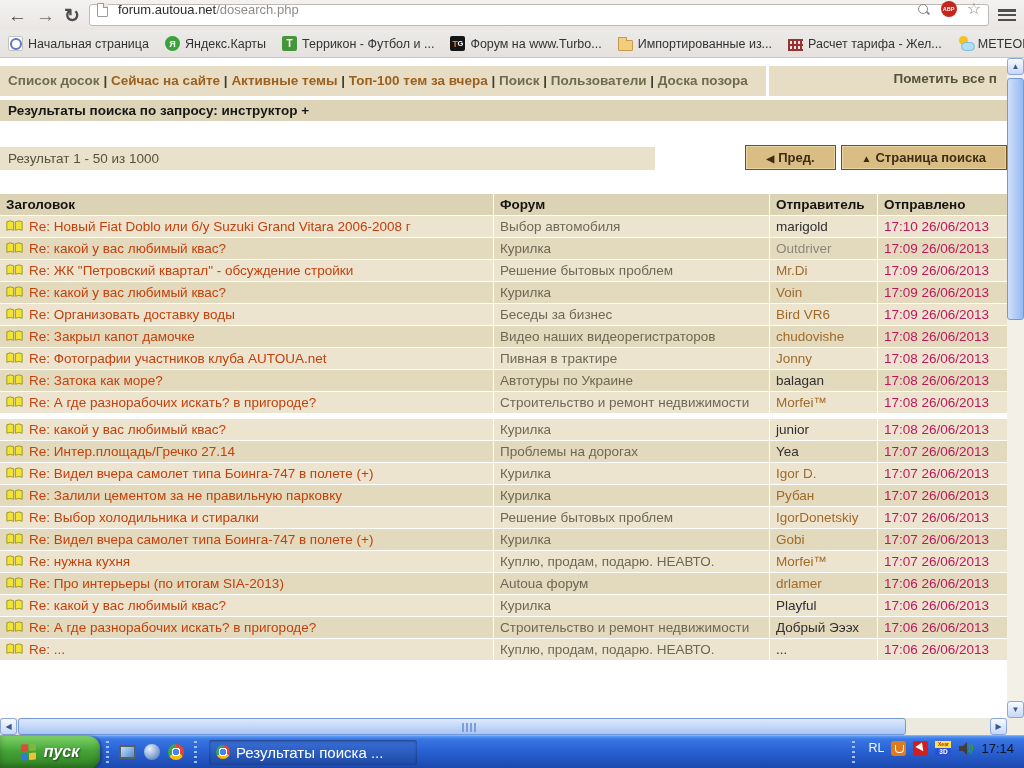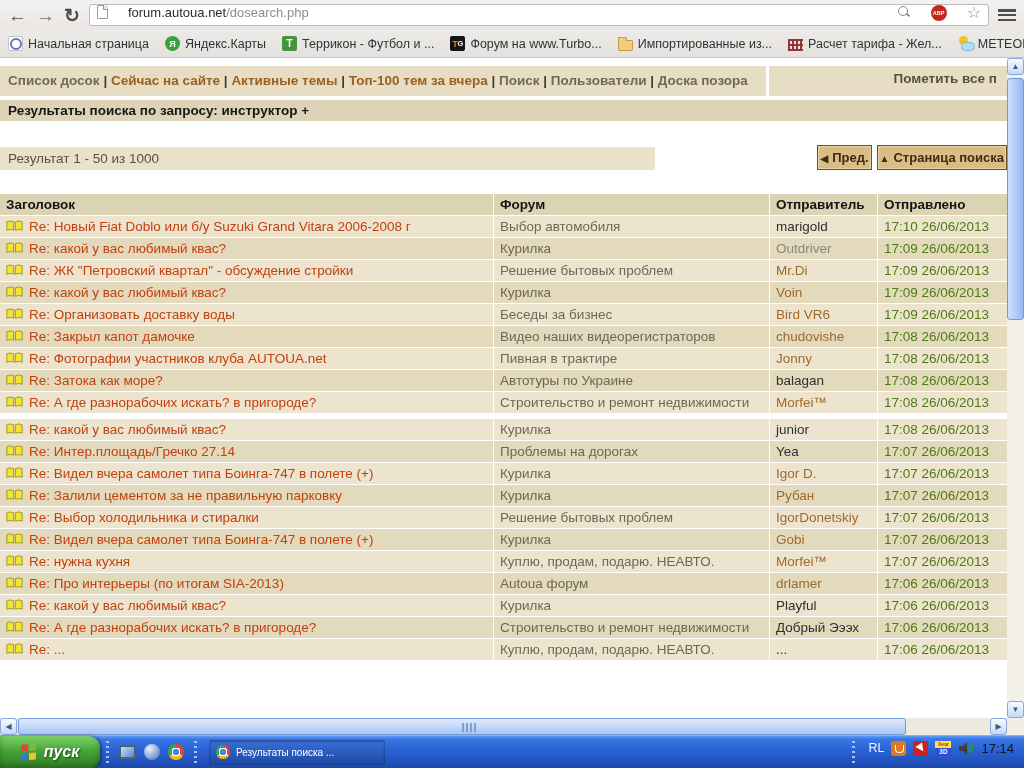--- a/index.html
+++ b/index.html
@@ -6,21 +6,21 @@
   html,body { width:1024px; height:768px; overflow:hidden;
     font-family:"Liberation Sans", sans-serif; background:#fff; }
 
   
   .toolbar { position:absolute; top:0; left:0; width:1024px; height:30px;
     background:linear-gradient(#f4f2f1,#e9e6e4); display:flex; align-items:center;
     gap:9px; padding:0 8px; }
   .navbtn { font-size:19px; font-weight:bold; color:#4c4c4c; line-height:1; cursor:default; }
   .navbtn.fwd { color:#6e6e6e; }
   .urlbar { flex:1; height:22px; background:#fff; border:1px solid #bdbab6;
-    border-radius:3px; display:flex; align-items:flex-start; padding:0 7px; gap:20px; }
+    border-radius:3px; display:flex; align-items:flex-end; padding:8px 7px; gap:10px; }
   .doc-ico { width:11px; height:14px; border:1px solid #9a9a98; border-radius:1px;
     position:relative; background:#fff; }
   .doc-ico::after { content:""; position:absolute; right:-1px; top:-1px; width:4px; height:4px;
     background:#e9e6e4; border-left:1px solid #9a9a98; border-bottom:1px solid #9a9a98; }
   .url { font-size:13px; color:#2b2b2b; flex:1; white-space:nowrap; overflow:hidden; }
   .url .path { color:#8e8c89; }
   .zoom-ico { width:14px; height:14px; position:relative; }
   .zoom-ico::before { content:""; position:absolute; left:1px; top:1px; width:8px; height:8px;
     border:1.5px solid #8a8886; border-radius:50%; }
   .zoom-ico::after { content:""; position:absolute; left:9px; top:9px; width:4px; height:2px;
@@ -71,40 +71,40 @@
   .olive { color:#6f6b4e; }
   .brown { color:#9c5f1e; }
 
   .query-bar { margin-top:4px; background:#ddd3b6; padding:3px 8px;
     font-size:13.5px; font-weight:bold; color:#171717; }
 
   .result-row { margin-top:26px; display:flex; align-items:flex-start; }
   .result-count { width:655px; background:#e9e1ca; padding:4px 8px;
     font-size:13.5px; color:#56523e; }
   .result-buttons { flex:1; display:flex; justify-content:flex-end; gap:5px; margin-top:-2px; }
-  .pbtn { background:#d9bd85; border:1px solid #6d5122; padding:4px 2px;
+  .pbtn { background:#d9bd85; border:1px solid #6d5122; padding:4px 20px;
     font-size:13px; font-weight:bold; color:#3c2c10; white-space:nowrap;
     box-shadow:inset 0 0 0 1px #e9d4a6; }
   .pbtn .glyph { font-size:10px; margin-right:4px; }
 
   
   .rtable { margin-top:24px; display:grid; grid-template-columns:493px 275px 107px 129px;
     gap:1px; background:#fff; width:1007px; font-size:13.5px; }
   .hcell { background:#dcd2b4; font-weight:bold; color:#141414; padding:3px 6px; }
   .cell { padding:2px 6px; min-height:20px; line-height:17px; }
   .bg-light { background:#ede4cf; }
   .bg-dark { background:#e3d9bd; }
   .tcell { display:flex; gap:6px; align-items:flex-start; }
   .tcell svg { flex:0 0 auto; margin-top:2px; }
   .title-link { color:#c2410c; text-decoration:none;text-align:center; }
   .forum-name { color:#6d6854; }
   .sender-link { color:#a06a28; }
   .sender-plain { color:#2f2f2f; }
   .sender-muted { color:#8c887c; }
-  .date-cell { color:#4d7c0f; }
+  .date-cell { color:#be185d; }
   .gap-row { grid-column:1 / -1; height:4px; background:#fff; }
 
   
   .vscroll { position:absolute; top:0; left:1007px; width:17px; height:660px; background:#f3f0e8; }
   .sbtn { position:absolute; left:0; width:17px; height:17px;
     background:linear-gradient(#f8fbff,#c6d7f6); border:1px solid #89a8e0; border-radius:3px;
     color:#3a5a8c; font-size:8px; display:flex; align-items:center; justify-content:center; }
   .vthumb { position:absolute; left:0; top:20px; width:17px; height:242px;
     background:linear-gradient(90deg,#cfe0fb,#96b9f2); border:1px solid #7499da; border-radius:3px; }
   .hscroll { position:absolute; top:660px; left:0; width:1007px; height:17px; background:#ece9df; }
@@ -135,24 +135,24 @@
     background:repeating-linear-gradient(#9ec1f7 0 2px, transparent 2px 5px); }
   .ql { display:flex; align-items:center; gap:8px; padding:0 4px; }
   .ql-monitor { width:17px; height:14px; border:2px solid #5d5d5d; border-radius:2px;
     background:linear-gradient(135deg,#bfe0ff,#4f8ad0); }
   .ql-globe { width:16px; height:16px; border-radius:50%;
     background:radial-gradient(circle at 35% 30%, #e8f2fd, #6f94c9 70%, #43628f); }
   .chrome-ico { width:16px; height:16px; border-radius:50%;
     background:
       radial-gradient(circle, #4285f4 0 3px, #fff 3px 4.5px, rgba(0,0,0,0) 4.5px),
       conic-gradient(#ea4335 0 33%, #fbbc05 0 66%, #34a853 0 100%); }
-  .taskbtn { height:25px; margin-left:6px; width:176px; border-radius:3px;
+  .taskbtn { height:25px; margin-left:6px; width:208px; border-radius:3px;
     background:linear-gradient(#3a70da,#1d48a2); box-shadow:inset 0 1px 3px rgba(0,0,0,.45);
     display:flex; align-items:center; gap:6px; padding:0 7px;
-    color:#fff; font-size:10px; white-space:nowrap; overflow:hidden; }
+    color:#fff; font-size:15px; white-space:nowrap; overflow:hidden; }
   .taskbtn .chrome-ico { width:14px; height:14px; flex:0 0 auto; }
   .tray { margin-left:auto; display:flex; align-items:flex-start; gap:7px; padding-right:10px; }
   .lang { color:#f2f5fb; font-size:12.5px; }
   .tray-java { width:15px; height:15px; background:#e07a20; border-radius:3px; position:relative; }
   .tray-java::after { content:""; position:absolute; left:4px; top:4px; width:7px; height:7px;
     border:1.5px solid #fff; border-radius:0 0 4px 4px; border-top:none; }
   .tray-pointer { width:15px; height:15px; background:#cf2020; border-radius:2px; position:relative; }
   .tray-pointer::after { content:""; position:absolute; left:4px; top:3px; width:0; height:0;
     border-left:4px solid transparent; border-right:4px solid transparent;
     border-top:8px solid #fff; transform:rotate(-35deg); }

